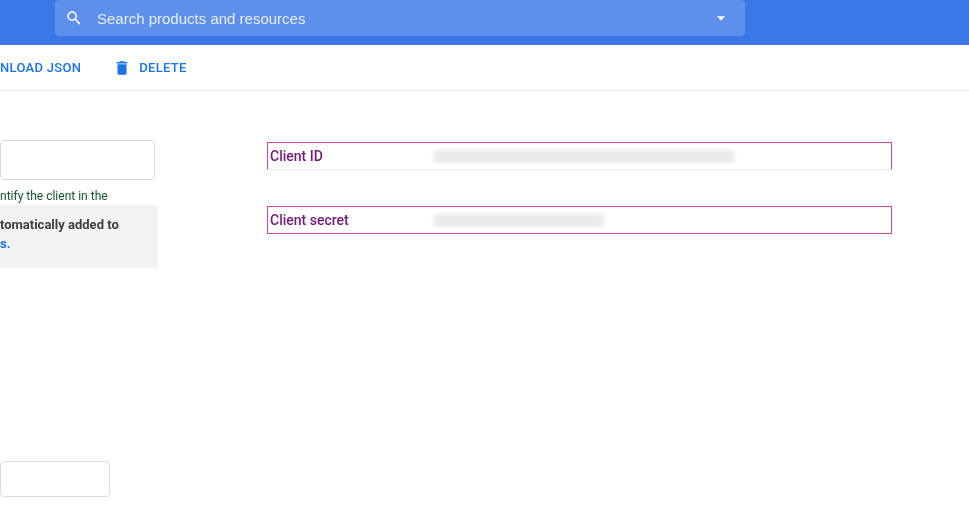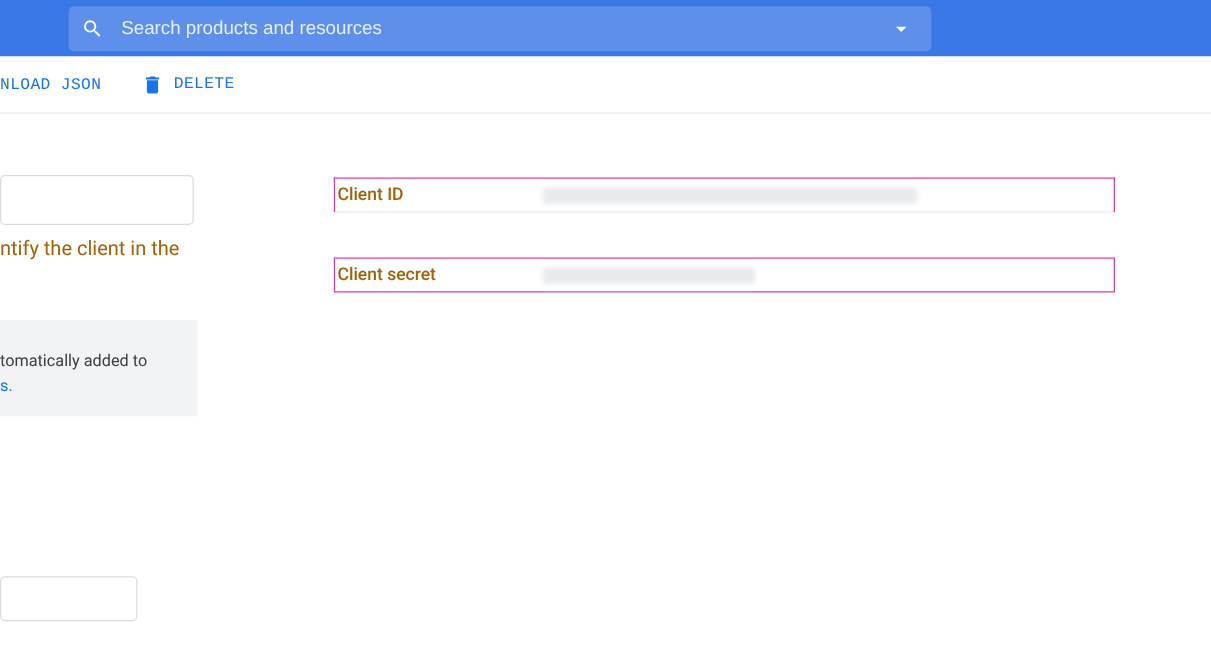--- a/index.html
+++ b/index.html
@@ -10,21 +10,21 @@
       background: #fff;
       width: 969px;
       height: 518px;
       overflow: hidden;
       position: relative;
     }
     .topbar {
       background: #3b78e7;
       height: 45px;
       display: flex;
-      align-items: center;
+      align-items: flex-start;
       padding-left: 55px;
     }
     .search-wrap {
       background: rgba(255,255,255,0.18);
       border-radius: 4px;
       display: flex;
       align-items: center;
       height: 36px;
       width: 690px;
       padding: 0 10px;
@@ -43,59 +43,58 @@
     .search-wrap .chev { color: #fff; display:flex; align-items:center; padding: 0 4px; }
     .actionbar {
       height: 46px;
       border-bottom: 1px solid #e8eaed;
       display: flex;
       align-items: center;
       padding-left: 0;
     }
     .action {
       display: flex;
-      align-items: flex-start;
+      align-items: center;
       color: #1a73e8;
       font-weight: 500;
       font-size: 13px;
       letter-spacing: 0.3px;
       text-transform: uppercase;
       cursor: pointer;
       margin-right: 32px;
-      font-family: Liberation Mono, monospace;
     }
     .action:first-child { margin-left: 0; }
     .action .aicon { margin-right: 8px; display:flex; }
     .leftcol {
       position: absolute;
       left: 0;
       top: 140px;
       width: 160px;
     }
     .inputbox {
       border: 1px solid #dadce0;
       border-radius: 4px;
       height: 40px;
       width: 155px;
       margin-left: 0;
     }
     .helper {
-      color: #a16207;
-      font-size: 16px;
+      color: #14532d;
+      font-size: 12px;
       margin-top: 8px;
       line-height: 1.4;
     }
     .infobox {
       background: #f1f3f4;
-      padding: 24px 10px 14px 0;
-      margin-top: 46px;
+      padding: 10px 10px 14px 0;
       width: 158px;
       color: #3c4043;
       font-size: 13px;
       line-height: 1.5;
+      font-weight: bold;
     }
     .infobox .link { color: #1a73e8; }
     .inputbox2 {
       position: absolute;
       left: 0;
       top: 461px;
       border: 1px solid #dadce0;
       border-radius: 4px;
       height: 36px;
       width: 110px;
@@ -110,21 +109,21 @@
       display: flex;
       border-bottom: 1px solid #e8eaed;
       padding: 5px 0 5px 2px;
       align-items: center;
       min-height: 28px;
     }
     .detail .row .label {
       width: 164px;
       font-weight: 500;
       font-size: 14px;
-      color: #a16207;
+      color: #701a75;
     }
     .detail .row .value {
       color: #5f6368;
       font-size: 14px;
     }
     .highlight {
       border-top: 1px solid #d6409f;
       border-left: 1px solid #d6409f;
       border-right: 1px solid #d6409f;
     }

